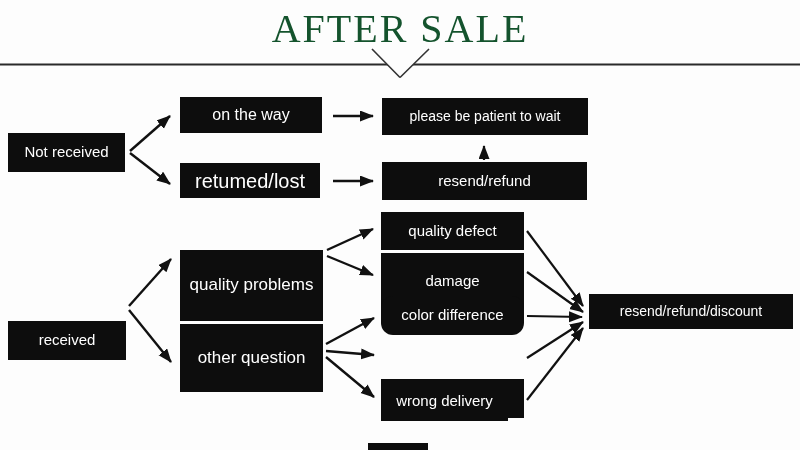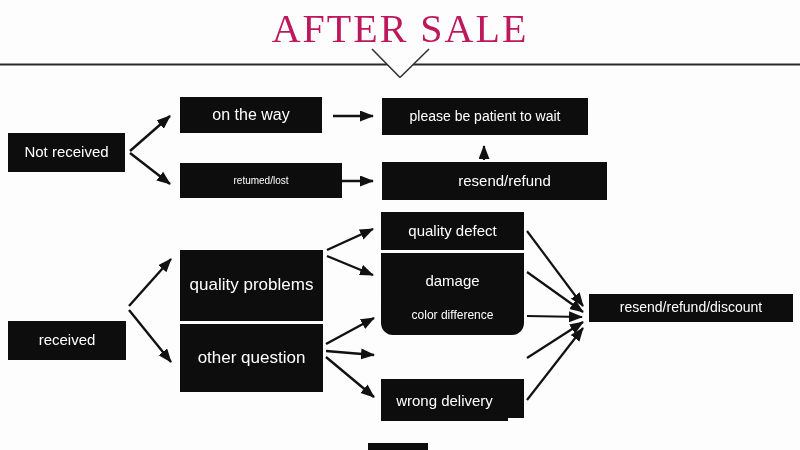--- a/index.html
+++ b/index.html
@@ -4,42 +4,42 @@
 <style>
   html,body{margin:0;padding:0;}
   #stage{
     position:relative;width:800px;height:450px;overflow:hidden;
     background:var(--bg,#fdfdfd);
     font-family:"Liberation Sans",sans-serif;
   }
   .title{
     position:absolute;left:0;top:5px;width:800px;text-align:center;
     font-family:"Liberation Serif",serif;font-size:40px;font-weight:400;
-    letter-spacing:2px;color:#be185d;
+    letter-spacing:2px;color:#14532d;
   }
   svg.connectors{position:absolute;left:0;top:0;}
   .node{
     position:absolute;display:flex;align-items:center;justify-content:center;
     background:var(--box-bg,#0d0d0d);color:var(--box-text,#ffffff);
     text-align:center;line-height:1.1;font-weight:400;
   }
   .n-not-received{left:8px;top:133px;width:117px;height:39px;font-size:15px;}
   .n-on-the-way{left:180px;top:97px;width:142px;height:36px;font-size:16px;}
-  .n-returned-lost{left:180px;top:163px;width:162px;height:35px;font-size:10px;}
+  .n-returned-lost{left:180px;top:163px;width:140px;height:35px;font-size:20px;}
   .n-please-wait{left:382px;top:98px;width:206px;height:37px;font-size:14px;}
-  .n-resend-refund{left:382px;top:162px;width:205px;height:38px;font-size:15px;padding-left:20px;}
+  .n-resend-refund{left:382px;top:162px;width:205px;height:38px;font-size:15px;}
   .n-quality-problems{left:180px;top:218px;width:143px;height:71px;font-size:17px;margin-top:32px;}
   .n-received{left:8px;top:289px;width:118px;height:39px;font-size:15px;margin-top:32px;}
   .n-other-question{left:180px;top:324px;width:143px;height:68px;font-size:17px;}
   .n-quality-defect{left:381px;top:212px;width:143px;height:38px;font-size:15px;text-align:center;}
   .n-damage{left:381px;top:253px;width:143px;height:57px;font-size:15px;}
-  .n-color-difference{left:381px;top:296px;width:143px;height:39px;font-size:12px;border-radius:12px;}
+  .n-color-difference{left:381px;top:296px;width:143px;height:39px;font-size:15px;border-radius:12px;}
   .n-not-fit{left:381px;top:339px;width:143px;height:39px;font-size:15px;margin-top:40px;}
   .n-wrong-delivery{left:381px;top:382px;width:127px;height:39px;font-size:15px;}
-  .n-final{left:589px;top:294px;width:204px;height:28px;font-size:14px;}
+  .n-final{left:589px;top:294px;width:204px;height:35px;font-size:14px;}
   .bottom-bar{left:368px;top:443px;width:60px;height:7px;}
 </style>
 </head>
 <body>
 
 <div id="stage" style="--bg: #fdfdfd; --box-bg: #0d0d0d; --box-text: #ffffff;">
 
   <div class="title">AFTER SALE</div>
 
   <svg class="connectors" width="800" height="450" viewBox="0 0 800 450">

